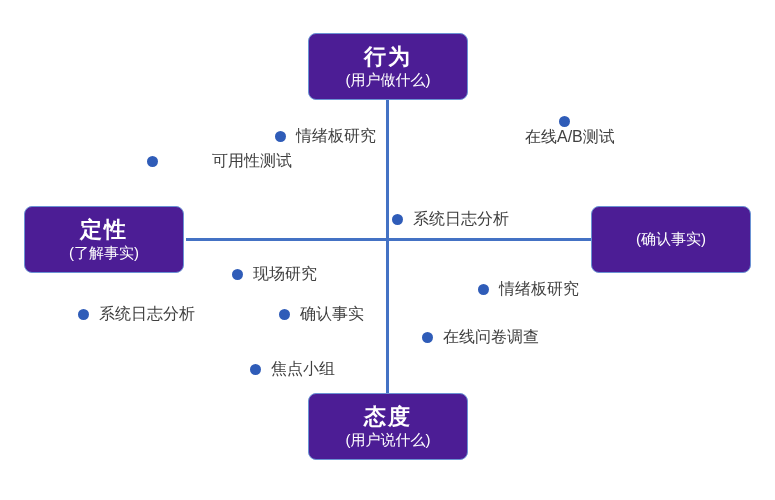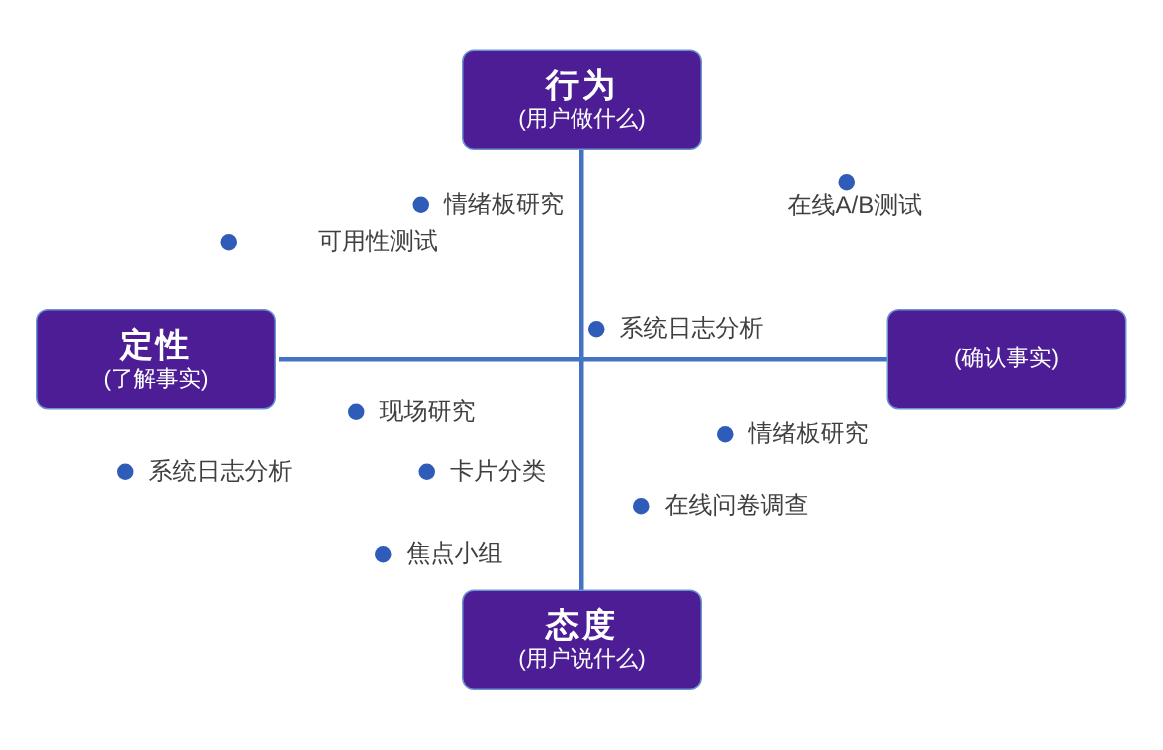--- a/index.html
+++ b/index.html
@@ -124,21 +124,21 @@
   <div class="method-item" style="left: 232px; top: 264px;">
     <span class="bullet"></span>
     <span class="method-label">现场研究</span>
   </div>
   <div class="method-item" style="left: 78px; top: 304px;">
     <span class="bullet"></span>
     <span class="method-label">系统日志分析</span>
   </div>
   <div class="method-item" style="left: 279px; top: 304px;">
     <span class="bullet"></span>
-    <span class="method-label">卡片分类</span>
+    <span class="method-label">确认事实</span>
   </div>
   <div class="method-item" style="left: 250px; top: 359px; justify-content: flex-end;">
     <span class="bullet"></span>
     <span class="method-label">焦点小组</span>
   </div>
   <div class="method-item" style="left: 478px; top: 279px;">
     <span class="bullet"></span>
     <span class="method-label">情绪板研究</span>
   </div>
   <div class="method-item" style="left: 422px; top: 327px;">

